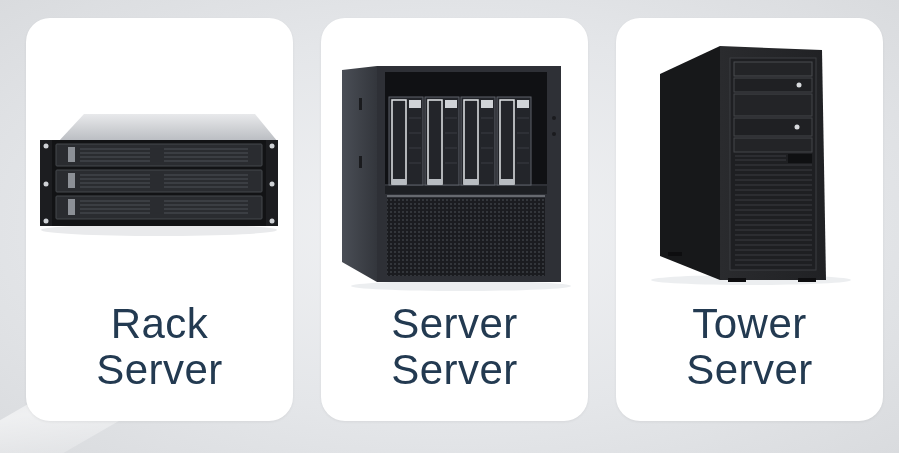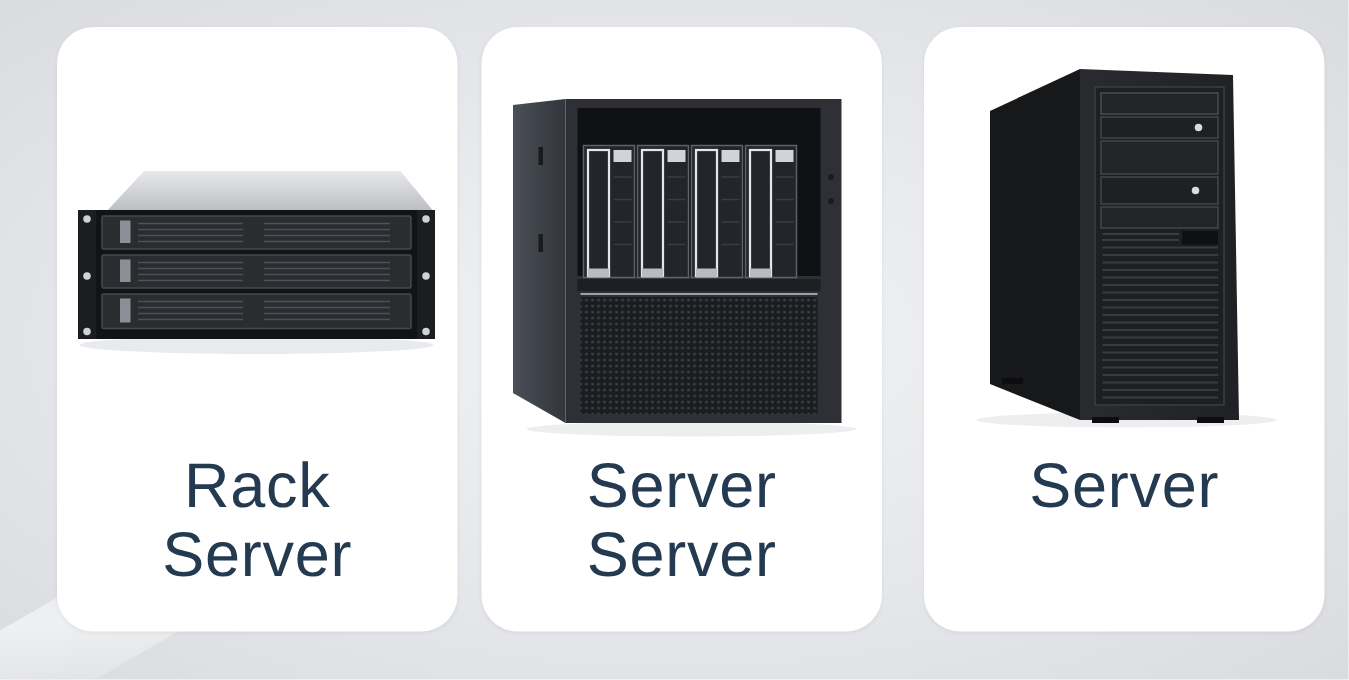--- a/index.html
+++ b/index.html
@@ -13,21 +13,21 @@
   .bg-streak {
     position: absolute; left: -40px; bottom: 20px; width: 260px; height: 60px;
     background: linear-gradient(20deg, rgba(255,255,255,0) 0%, rgba(255,255,255,0.55) 50%, rgba(255,255,255,0) 100%);
     transform: rotate(-30deg);
   }
   .card {
     position: absolute; top: 18px; height: 403px; width: 267px;
     background: #ffffff; border-radius: 24px;
     box-shadow: 0 1px 3px rgba(0,0,0,0.06);
   }
-  #card-rack  { left: 38px; }
+  #card-rack  { left: 26px; }
   #card-blade { left: 321px; }
   #card-tower { left: 616px; }
   .illus { position: absolute; left: 0; top: 0; width: 100%; height: 280px; }
   .label {
     position: absolute; left: 0; width: 100%; top: 283px;
     text-align: center; color: #233a51;
     font-size: 42px; line-height: 46px; font-weight: 500; letter-spacing: 0.5px;
   }
   .label span { display: block; }
 </style>
@@ -222,15 +222,16 @@
       <line x1="119" y1="237" x2="196" y2="237"></line>
         <line x1="119" y1="242" x2="196" y2="242"></line>
       <line x1="119" y1="247" x2="196" y2="247"></line>
     </g>
 
     <rect x="112" y="260" width="18" height="4" fill="#0d0d0f"></rect>
     <rect x="182" y="260" width="18" height="4" fill="#0d0d0f"></rect>
     <rect x="52" y="234" width="14" height="4" fill="#0d0d0f"></rect>
   </svg>
   <div class="label">
+    <span>Tower</span>
     <span>Server</span>
   </div>
 </div>
 
 </body></html>

